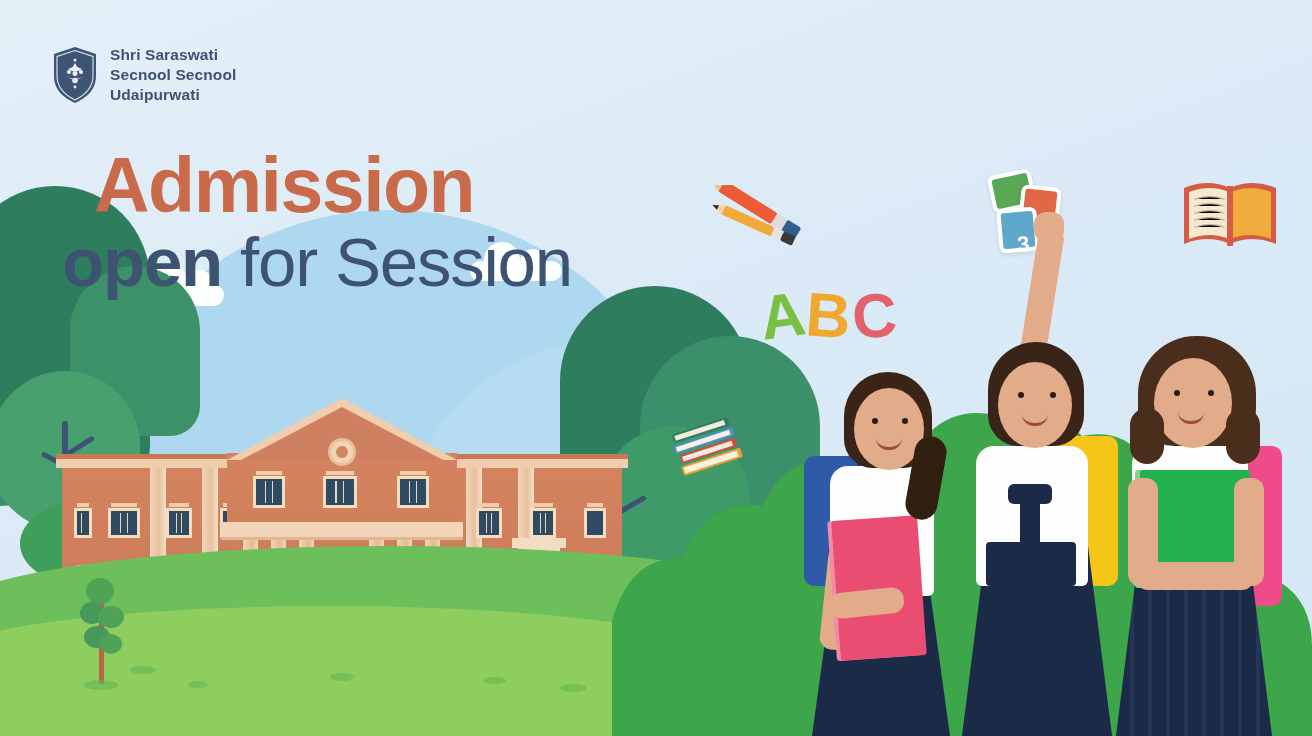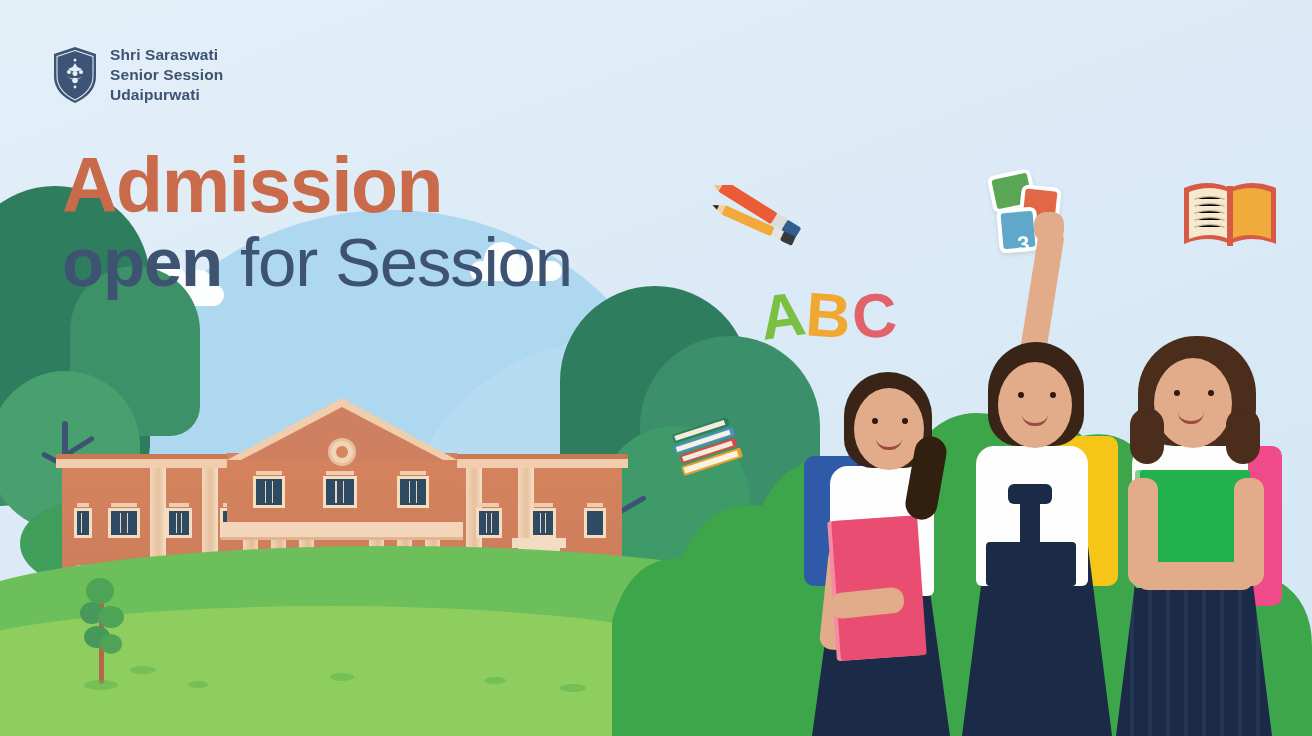--- a/index.html
+++ b/index.html
@@ -204,21 +204,21 @@
     position:absolute; right:56px; top:44px;
     text-align:right; color:#13161a;
     font-size:27px; font-weight:500; line-height:1.32;
     letter-spacing:-.2px;
   }
 
   
   .headline { position:absolute; left:62px; top:150px; }
   .hl-1 {
     font-size:77px; font-weight:700; color:#c96a4a;
-    line-height:.92; letter-spacing:-1.5px;
+    line-height:.92; letter-spacing:-1.5px;margin-left:32px;
   }
   .hl-2 {
     font-size:69px; line-height:1.05; letter-spacing:-1.2px;
     color:#3e5272; margin-top:6px;
   }
   .hl-2 b { font-weight:700; }
   .hl-2 span { font-weight:400; }
   .hl-3 {
     font-size:52px; font-weight:600; color:#c96a4a;
     line-height:1.05; letter-spacing:-.5px; margin-top:2px;
@@ -450,21 +450,21 @@
         <circle cx="17" cy="26" r="2.1"></circle>
         <circle cx="23" cy="27.5" r="2.5"></circle>
         <circle cx="29" cy="26" r="2.1"></circle>
         <path d="M14 30 q9 6 18 0 q-9 7 -18 0 z"></path>
         <circle cx="23" cy="34.5" r="2.8"></circle>
         <circle cx="23" cy="41" r="1.4"></circle>
       </g>
     </svg>
     <div class="logo-text">
       <div>Shri Saraswati</div>
-      <div>Senior Session</div>
+      <div>Secnool Secnool</div>
       <div>Udaipurwati</div>
     </div>
   </div>
 
   <div class="school-name">
   </div>
 
   <div class="headline">
     <div class="hl-1">Admission</div>
     <div class="hl-2"><b>open</b><span> for Session</span></div>

